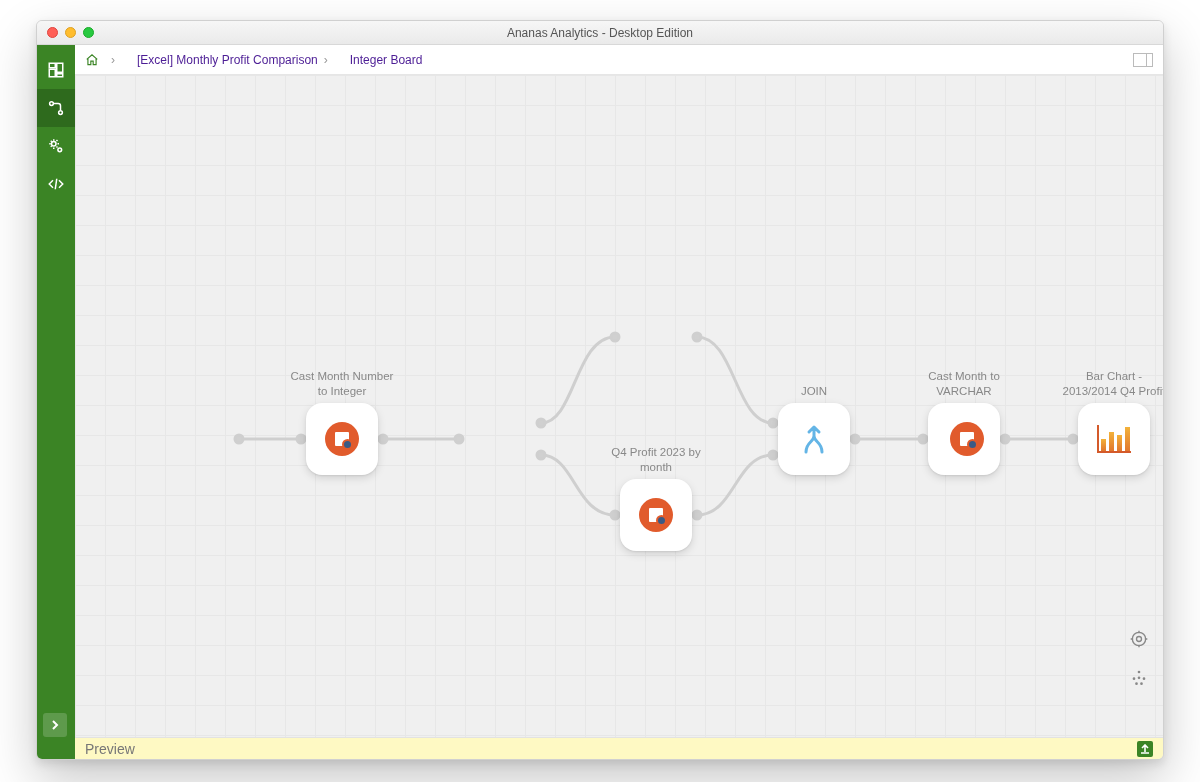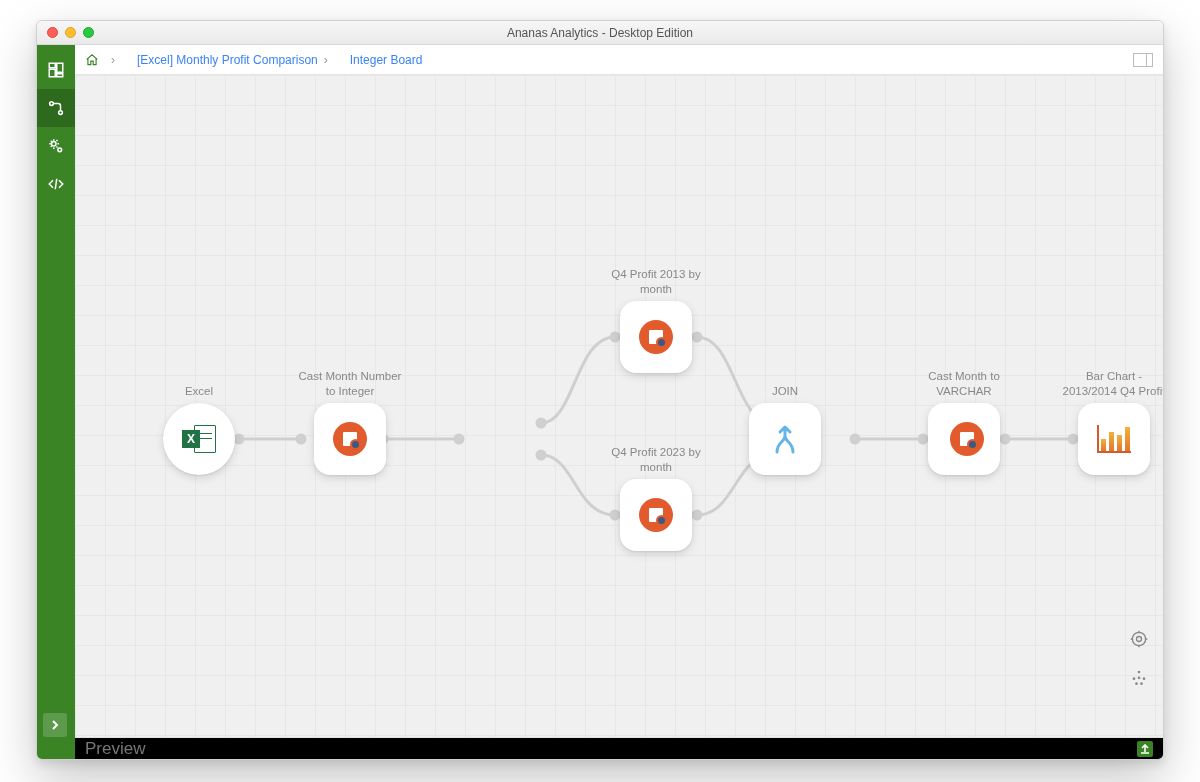--- a/index.html
+++ b/index.html
@@ -91,21 +91,21 @@
   height: 30px;
   background:#fff;
   border-bottom:1px solid #e6e6e6;
   display:flex;
   align-items:center;
   padding:0 10px;
   font-size:12px;
   color:#3b8425;
 }
 .topbar .home { margin-right:6px; color:#3b8425; display:flex; }
-.topbar .crumb { color:#3b82f6;padding-left:16px; }
+.topbar .crumb { color:#4c1d95;padding-left:16px; }
 .topbar .sep { margin:0 6px; color:#999; }
 .panel-toggle {
   margin-left:auto;
   width:20px; height:14px;
   border:1px solid #bbb;
   position:relative;
 }
 .panel-toggle::after {
   content:''; position:absolute; right:5px; top:0; bottom:0;
   border-left:1px solid #bbb;
@@ -197,24 +197,24 @@
   border-left:2px solid #d45a2a;
   border-bottom:2px solid #d45a2a;
   padding-left:2px;
 }
 .icon-bar span { width:5px; background: linear-gradient(#f3b23a,#e1772d); }
 .icon-bar span:nth-child(1){ height:12px;} .icon-bar span:nth-child(2){ height:19px;}
 .icon-bar span:nth-child(3){ height:16px;} .icon-bar span:nth-child(4){ height:24px;}
 
 .footer {
   height:22px;
-  background:#000000;
+  background:#fef9c3;
   border-top:1px solid #e2e2e2;
   display:flex; align-items:center;
-  font-size:17px;
+  font-size:14px;
   color:#777;
   padding:0 10px;
   justify-content:space-between;
 }
 .footer-upload {
   margin-left:auto;
   width:16px; height:16px;
   background:#3b8425;
   display:flex; align-items:center; justify-content:center;
   color:#fff;
@@ -329,54 +329,40 @@
             <line x1="780" y1="364" x2="848" y2="364"></line>
             <use href="#conn-dot" x="780" y="364"></use>
               <use href="#conn-dot" x="848" y="364"></use>
 
             <line x1="930" y1="364" x2="998" y2="364"></line>
             <use href="#conn-dot" x="930" y="364"></use>
               <use href="#conn-dot" x="998" y="364"></use>
           </g>
         </svg>
 
-        <div class="node round" style="left:88px; top:328px;">
-          <div class="node-label">Excel</div>
-          <div class="icon-excel">
-            <div class="sheet"></div>
-              <div class="x">X</div>
-          </div>
-        </div>
-
-        <div class="node" style="left:239px; top:328px;">
+
+        <div class="node" style="left:231px; top:328px;">
           <div class="node-label">Cast Month Number to Integer</div>
           <div class="icon-sql">
               <div class="doc"></div>
               <div class="gear"></div>
             </div>
         </div>
 
 
-        <div class="node" style="left:545px; top:226px;">
-          <div class="node-label">Q4 Profit 2013 by month</div>
-          <div class="icon-sql">
-              <div class="doc"></div>
-              <div class="gear"></div>
-            </div>
-        </div>
 
         <div class="node" style="left:545px; top:404px;">
           <div class="node-label">Q4 Profit 2023 by month</div>
           <div class="icon-sql">
               <div class="doc"></div>
               <div class="gear"></div>
             </div>
         </div>
 
-        <div class="node" style="left:674px; top:328px;">
+        <div class="node" style="left:703px; top:328px;">
           <div class="node-label">JOIN</div>
           <svg class="icon-join" viewBox="0 0 24 30" fill="none" stroke="#64b5e6" stroke-width="3" stroke-linecap="round" stroke-linejoin="round">
             <path d="M4 28 C4 18, 12 18, 12 12 M20 28 C20 18, 12 18, 12 12 M12 12 V4 M7 8 l5 -5 l5 5" fill="none"></path>
           </svg>
         </div>
 
         <div class="node" style="left:853px; top:328px;padding-left:6px;">
           <div class="node-label">Cast Month to VARCHAR</div>
           <div class="icon-sql">
               <div class="doc"></div>

